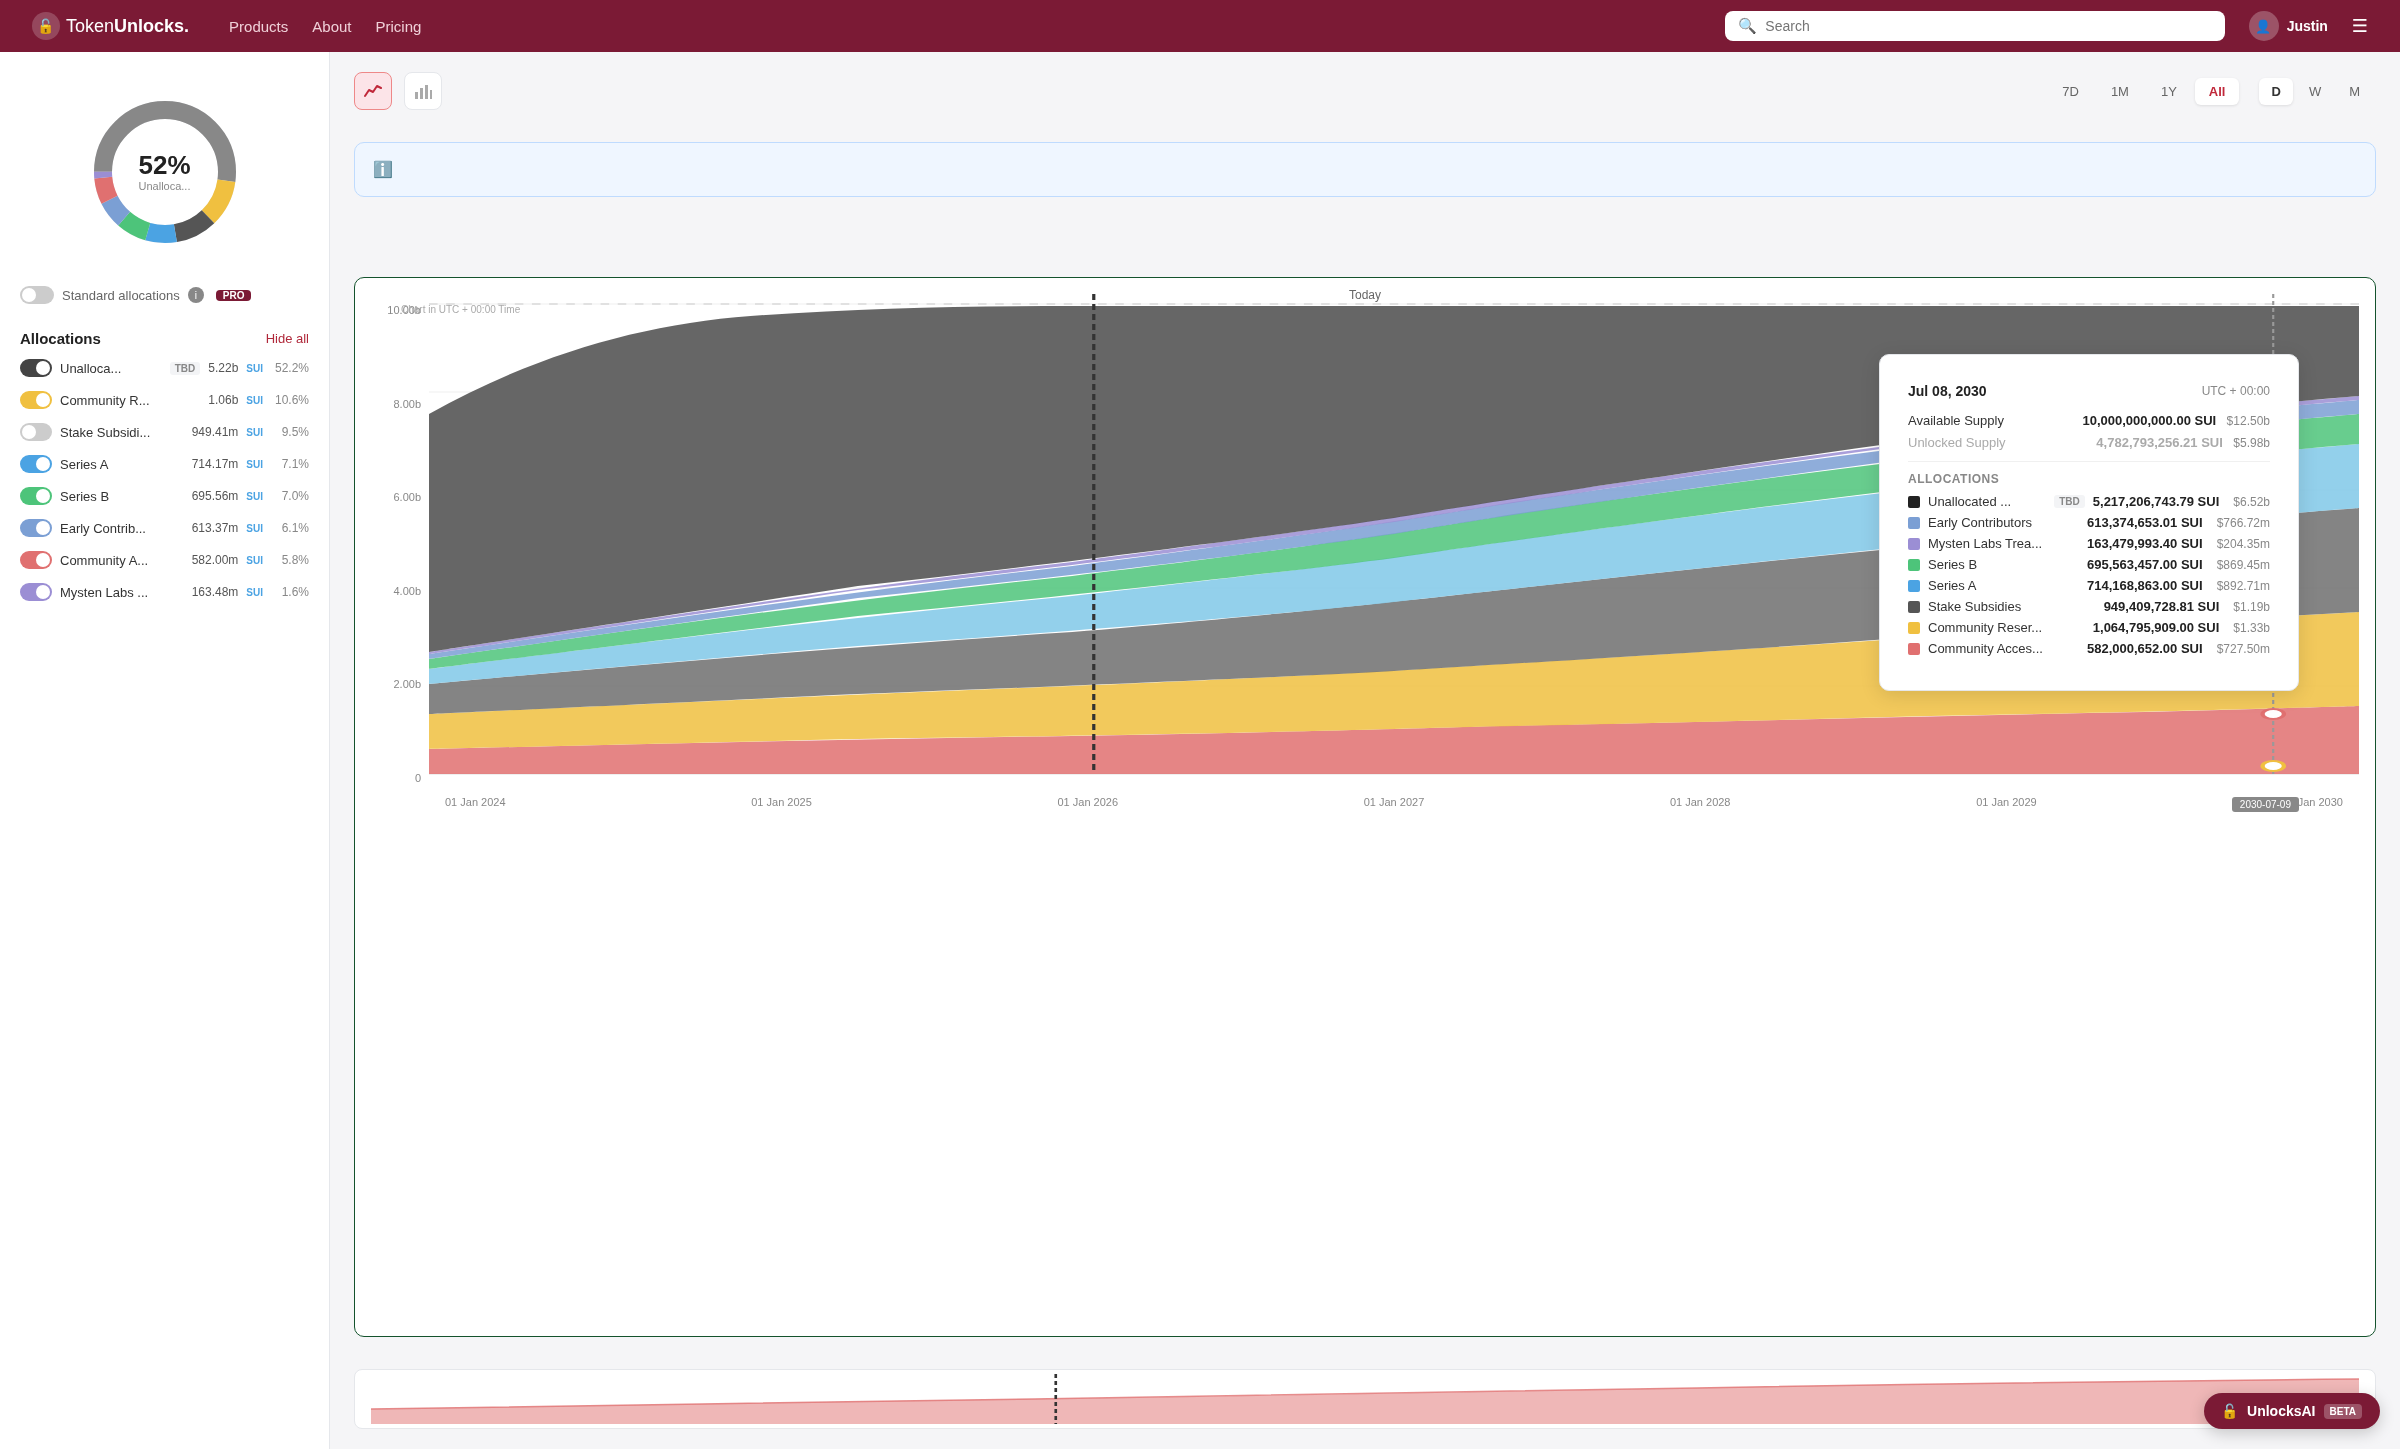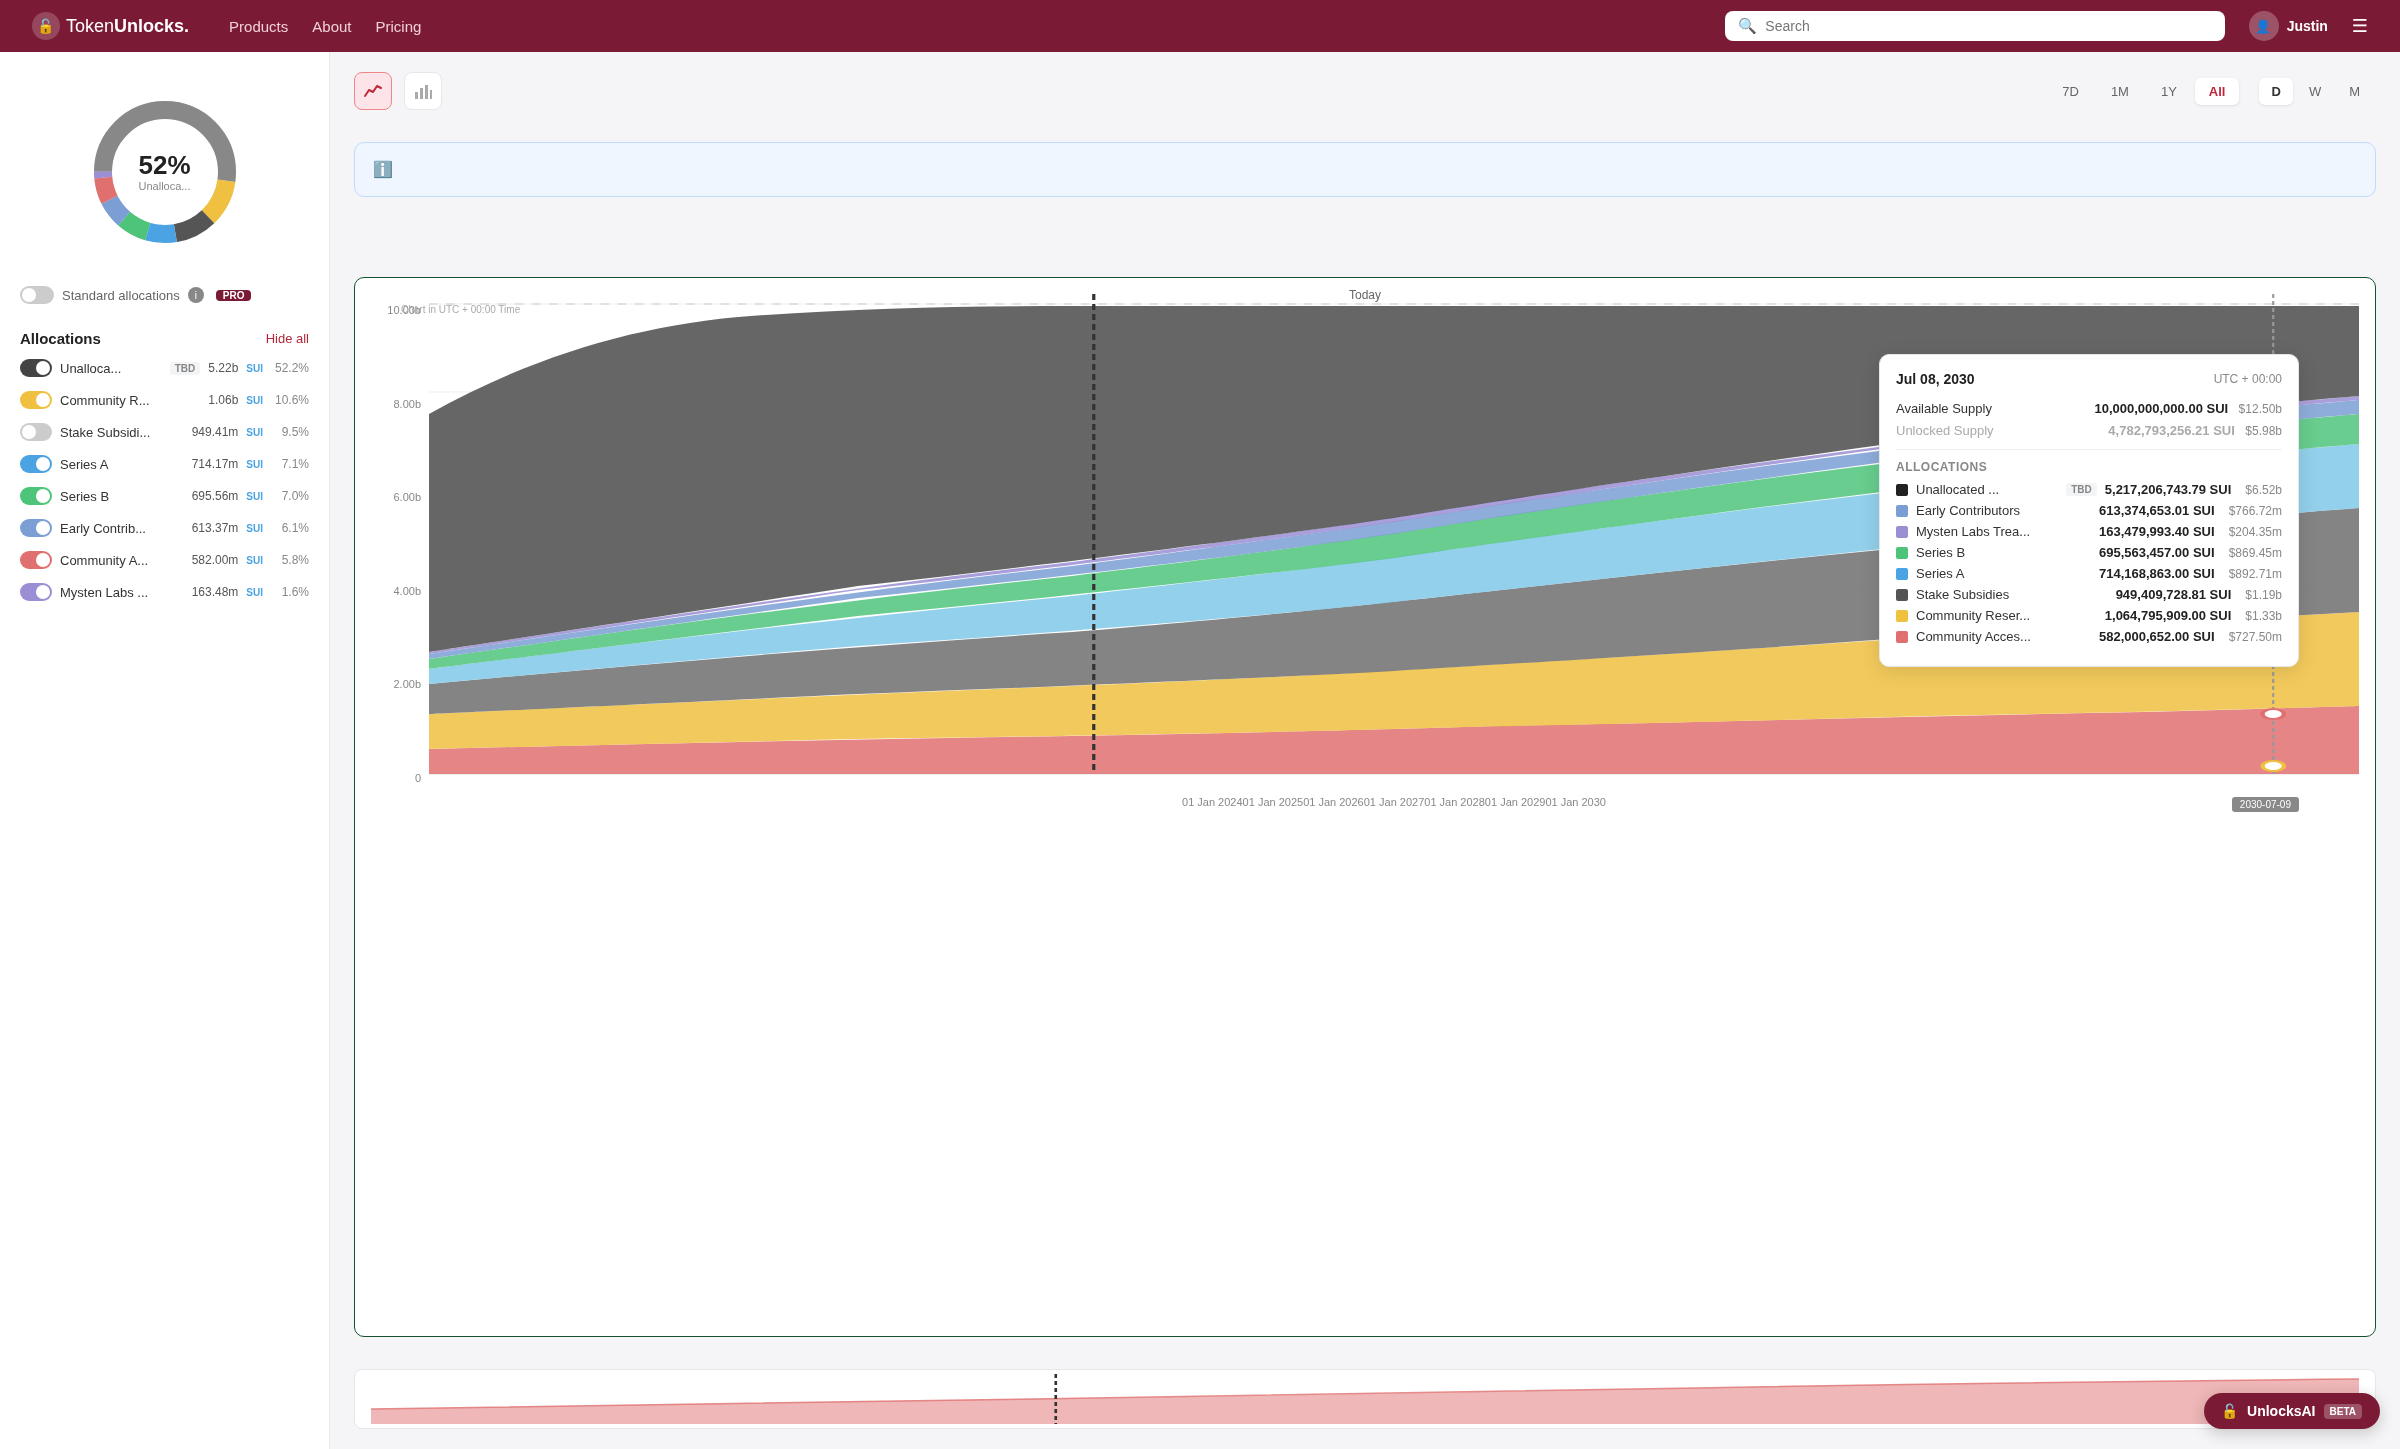--- a/index.html
+++ b/index.html
@@ -346,21 +346,21 @@
     }
 
     
     .tooltip-box {
       position: absolute;
       right: 60px;
       top: 60px;
       background: #fff;
       border: 1px solid #e5e7eb;
       border-radius: 10px;
-      padding: 16px;
+      padding: 28px;
       min-width: 420px;
       box-shadow: 0 4px 20px rgba(0,0,0,0.12);
       z-index: 10;
     }
     .tooltip-header {
       display: flex;
       align-items: center;
       justify-content: space-between;
       margin-bottom: 12px;
     }
@@ -390,21 +390,21 @@
       flex-shrink: 0;
     }
     .tooltip-alloc-name { font-size: 13px; color: #333; flex: 1; }
     .tooltip-alloc-val { font-size: 13px; font-weight: 600; color: #222; }
     .tooltip-alloc-usd { font-size: 12px; color: #888; margin-left: 6px; }
     .tooltip-tbd { font-size: 10px; background: #f3f4f6; color: #888; padding: 1px 5px; border-radius: 3px; font-weight: 600; }
 
     
     .x-labels {
       display: flex;
-      justify-content: center;
+      justify-content: space-between;
       padding: 4px 16px 0;
       font-size: 11px;
       color: #888;
     }
 
     
     .mini-chart-area {
       background: #fff;
       border-radius: 8px;
       border: 1px solid #e5e7eb;

